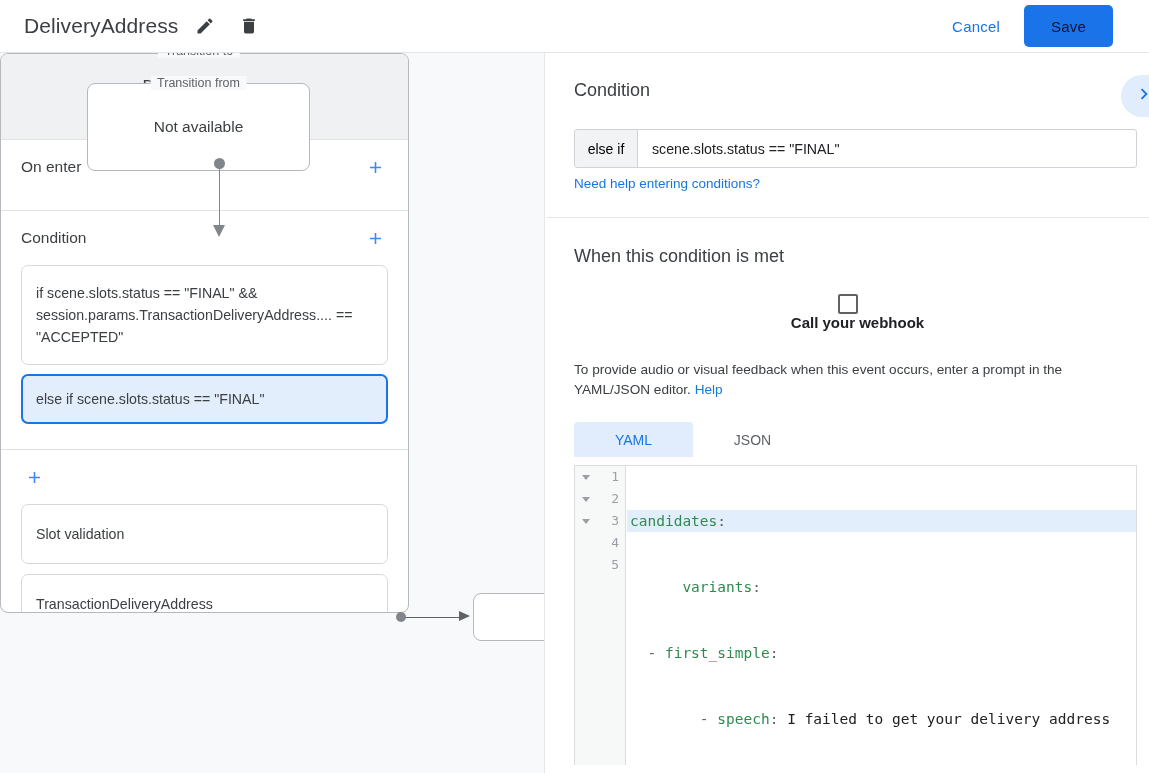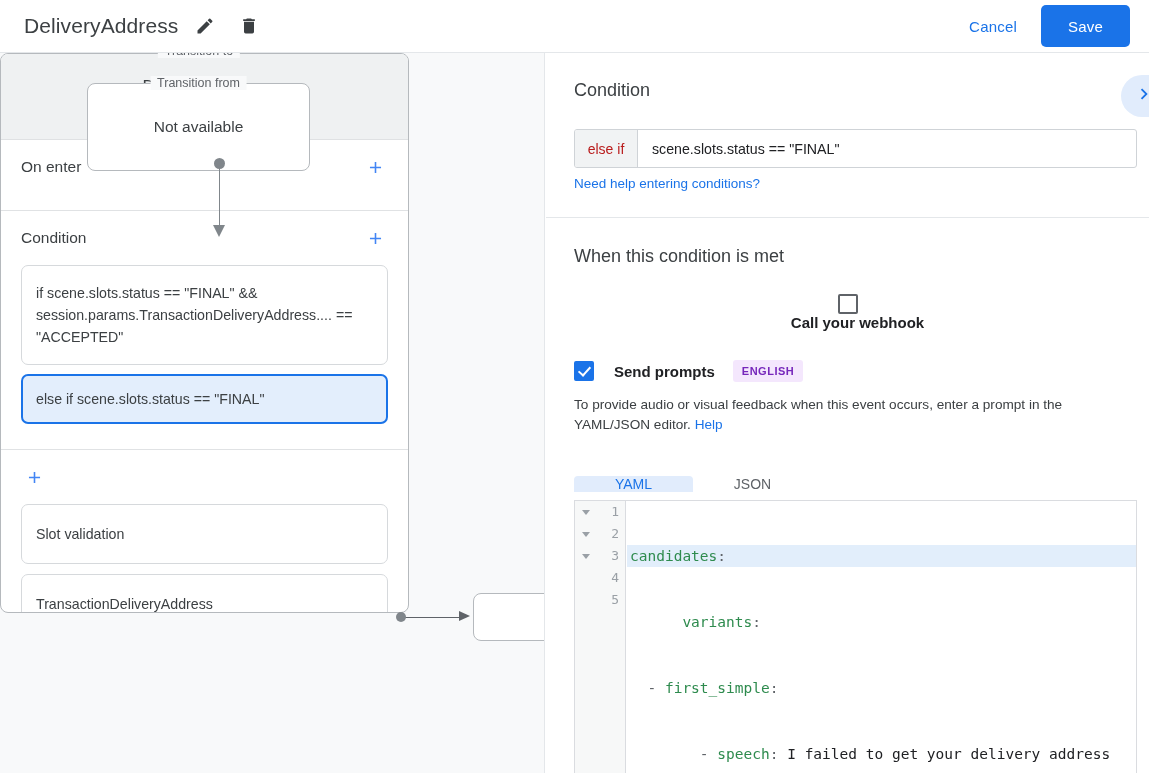--- a/index.html
+++ b/index.html
@@ -40,23 +40,23 @@
     font-size: 15px;
     color: #1a73e8;
     padding: 8px 12px;
     border: none; background: none;
     font-family: inherit;
     letter-spacing: .2px;
     cursor: pointer;
     border-radius: 4px;
   }
   #save-button {
-    margin-left: 12px; margin-right: 19px;
+    margin-left: 12px; margin-right: 36px;
     background: #1a73e8;
-    color: #ffffff;
+    color: #0f172a;
     border: none;
     font-family: inherit;
     font-size: 15px;
     letter-spacing: .2px;
     height: 42px;
     padding: 0 27px;
     border-radius: 5px;
     cursor: pointer;
   }
 
@@ -248,21 +248,21 @@
     width: 563px;
     overflow: hidden;
     background: #ffffff;
   }
   #condition-prefix {
     background: #f1f3f4;
     border-right: 1px solid #cfd3d7;
     display: flex; align-items: center; justify-content: center;
     width: 63px;
     font-size: 14px;
-    color: #b91c1c;
+    color: #000000;
     flex: 0 0 auto;
   }
   #condition-input {
     flex: 1 1 auto;
     border: none; outline: none;
     background: transparent;
     padding: 0 14px;
     font-family: inherit;
     font-size: 14.2px;
     color: #202124;
@@ -329,21 +329,20 @@
     line-height: 20px;
     width: 556px;
   }
   #prompts-helper a { color: #1a73e8; text-decoration: none; cursor: pointer; }
 
   
   #editor-tabs {
     display: flex;
     margin-top: 22px;
     height: 35px;
-    align-items: flex-end;
   }
   .editor-tab {
     width: 119px;
     display: flex; align-items: center; justify-content: center;
     font-size: 14px;
     color: #5f6368;
     cursor: pointer;
     border-radius: 4px 4px 0 0;
   }
   .editor-tab.active {
@@ -513,25 +512,20 @@
   </div>
 
   <div id="met-block">
     <h2 id="met-heading">When this condition is met</h2>
 
     <div class="check-row" id="webhook-row">
       <span class="cb"></span>
       <span class="check-label">Call your webhook</span>
     </div>
 
-    <div class="check-row" id="prompts-row">
-      <span class="cb checked"></span>
-      <span class="check-label">Send prompts</span>
-      <span id="lang-badge">ENGLISH</span>
-    </div>
 
     <div id="prompts-helper">
       <span>To provide audio or visual feedback when this event occurs, enter a prompt in the YAML/JSON editor.</span>
       <a>Help</a>
     </div>
 
     <div id="editor-tabs">
       <div class="editor-tab active">YAML</div>
       <div class="editor-tab">JSON</div>
     </div>

